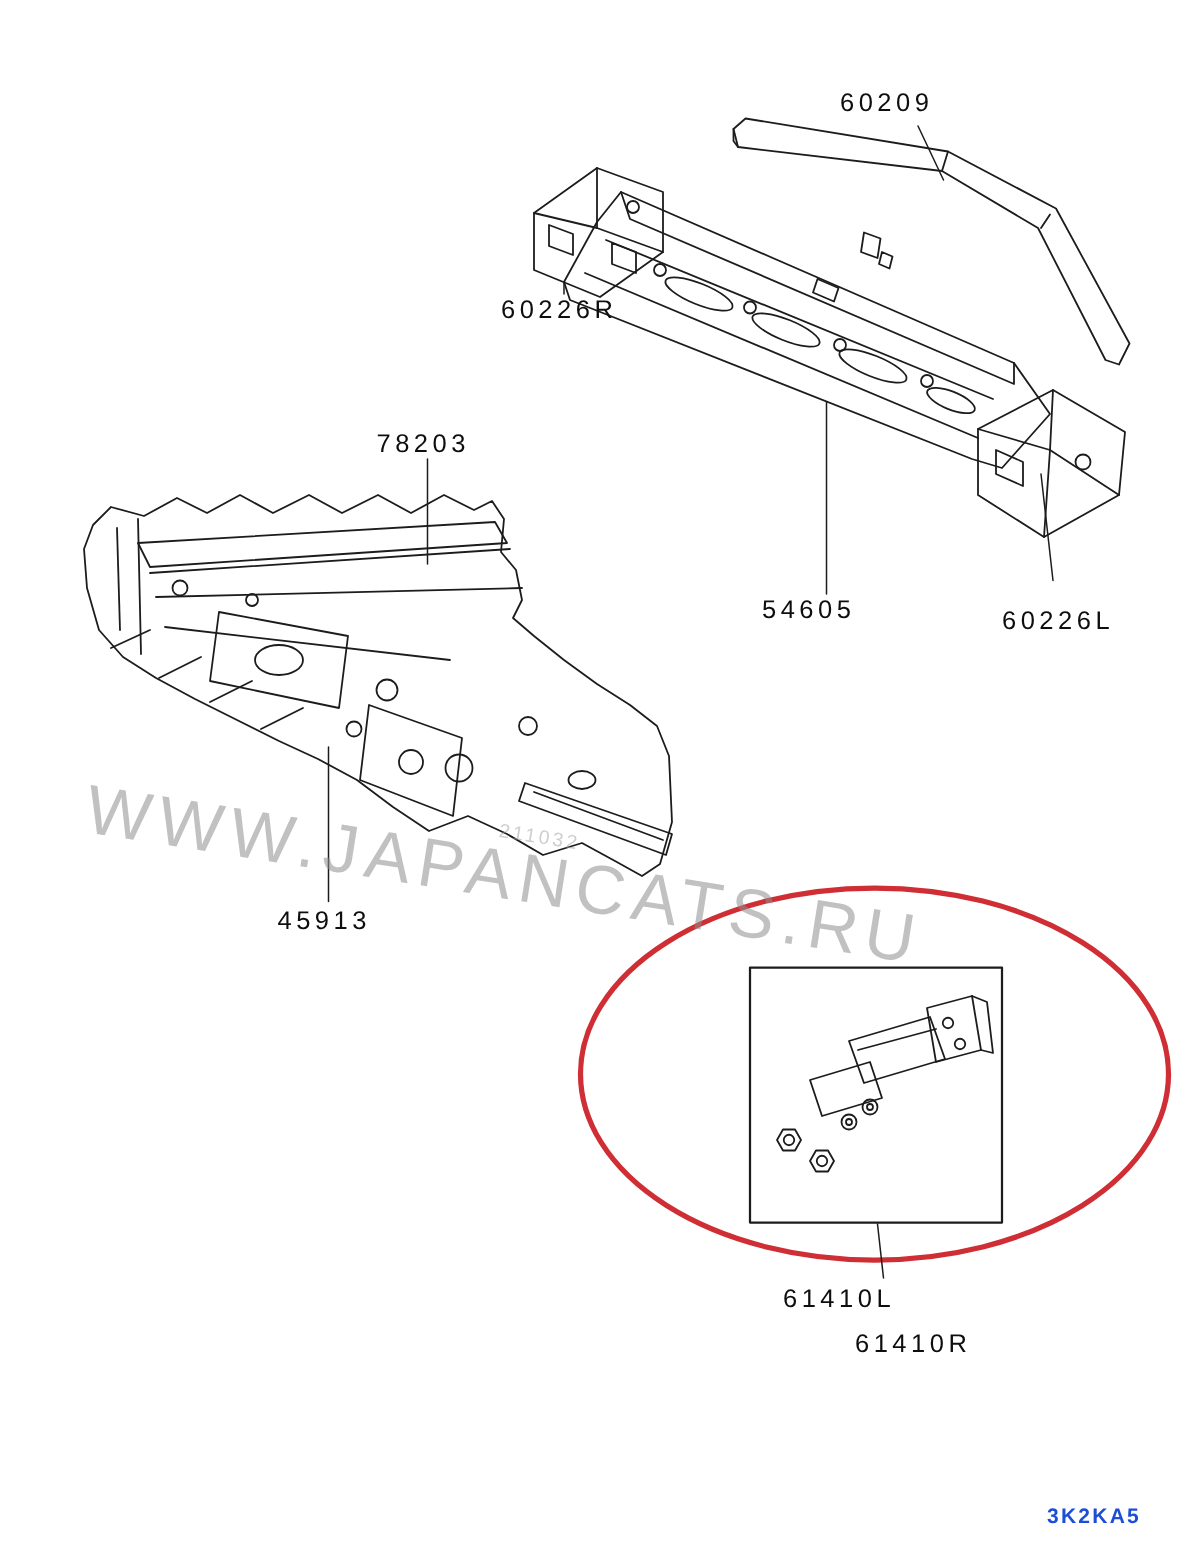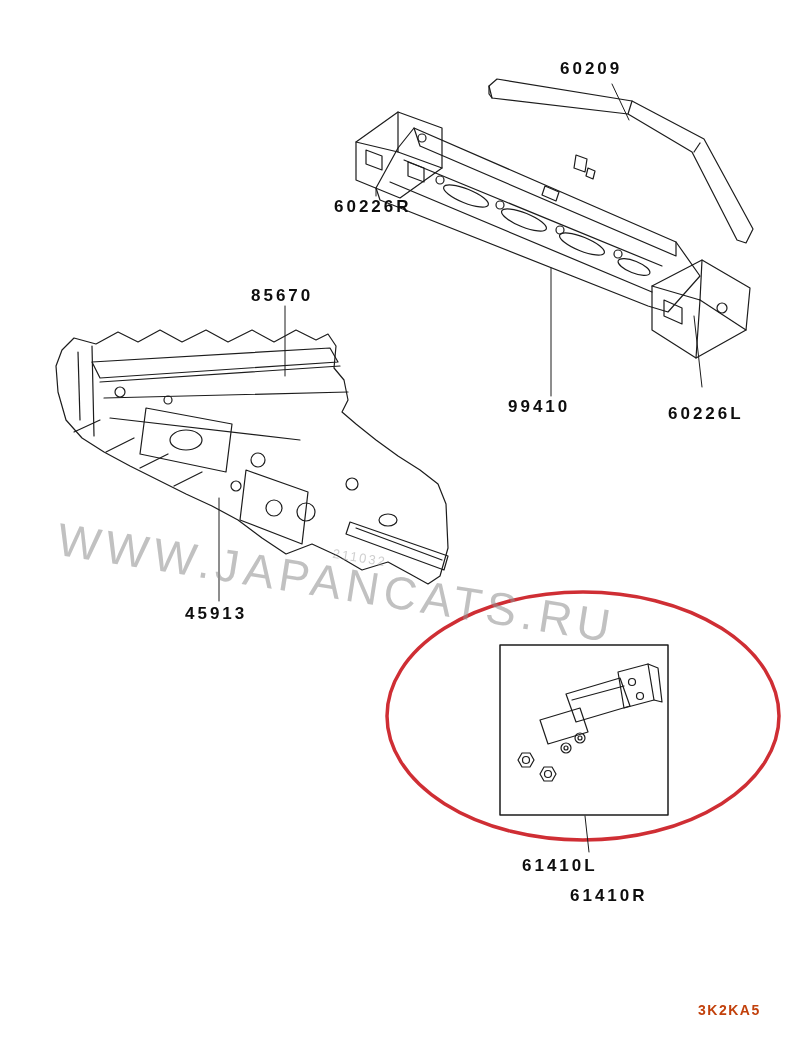--- a/index.html
+++ b/index.html
@@ -10,33 +10,33 @@
     width:800px; height:1044px;
     background:#ffffff;
     overflow:hidden;
   }
   svg.diagram {
     position:absolute; left:0; top:0;
     width:800px; height:1044px;
   }
   .callout {
     position:absolute;
-    font-weight:700;
+    font-weight:400;
     font-size:17px;
     letter-spacing:3px;
     color:#0e0e0e;
     white-space:nowrap;
   }
   .page-code {
     position:absolute;
     left:698px; top:1002px;
     font-weight:700;
     font-size:14px;
     letter-spacing:1.5px;
-    color:#c2410c;
+    color:#1d4ed8;
   }
   .watermark {
     position:absolute;
     left:62px; top:512px;
     font-size:46px;
     letter-spacing:5px;
     color:#8f8f8f;
     opacity:0.55;
     transform:rotate(9deg);
     transform-origin:left top;
@@ -163,23 +163,23 @@
       <path d="M702,387 L694,316"></path>
       <path d="M219,601 L219,498"></path>
       <path d="M585,816 L589,852"></path>
     </g>
   </svg>
 
   <div class="callout" style="left:560px; top:59px">60209</div>
 
   <div class="callout" style="left:334px; top:197px">60226R</div>
 
-  <div class="callout" style="left:251px; top:286px">85670</div>
+  <div class="callout" style="left:251px; top:286px">78203</div>
 
-  <div class="callout" style="left:508px; top:397px">99410</div>
+  <div class="callout" style="left:508px; top:397px">54605</div>
 
   <div class="callout" style="left:668px; top:404px">60226L</div>
 
   <div class="callout" style="left:185px; top:604px">45913</div>
 
   <div class="callout" style="left:522px; top:856px">61410L</div>
 
   <div class="callout" style="left:570px; top:886px">61410R</div>
 
   <div class="watermark">WWW.JAPANCATS.RU</div>

